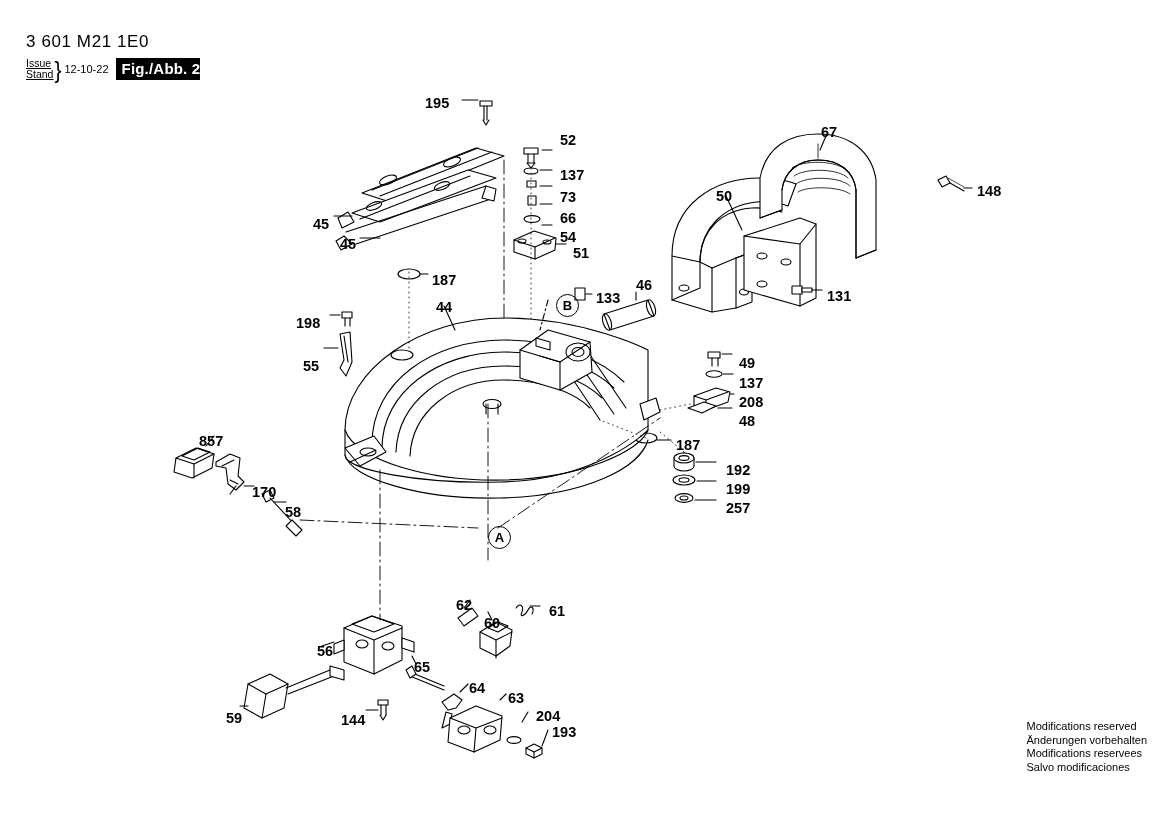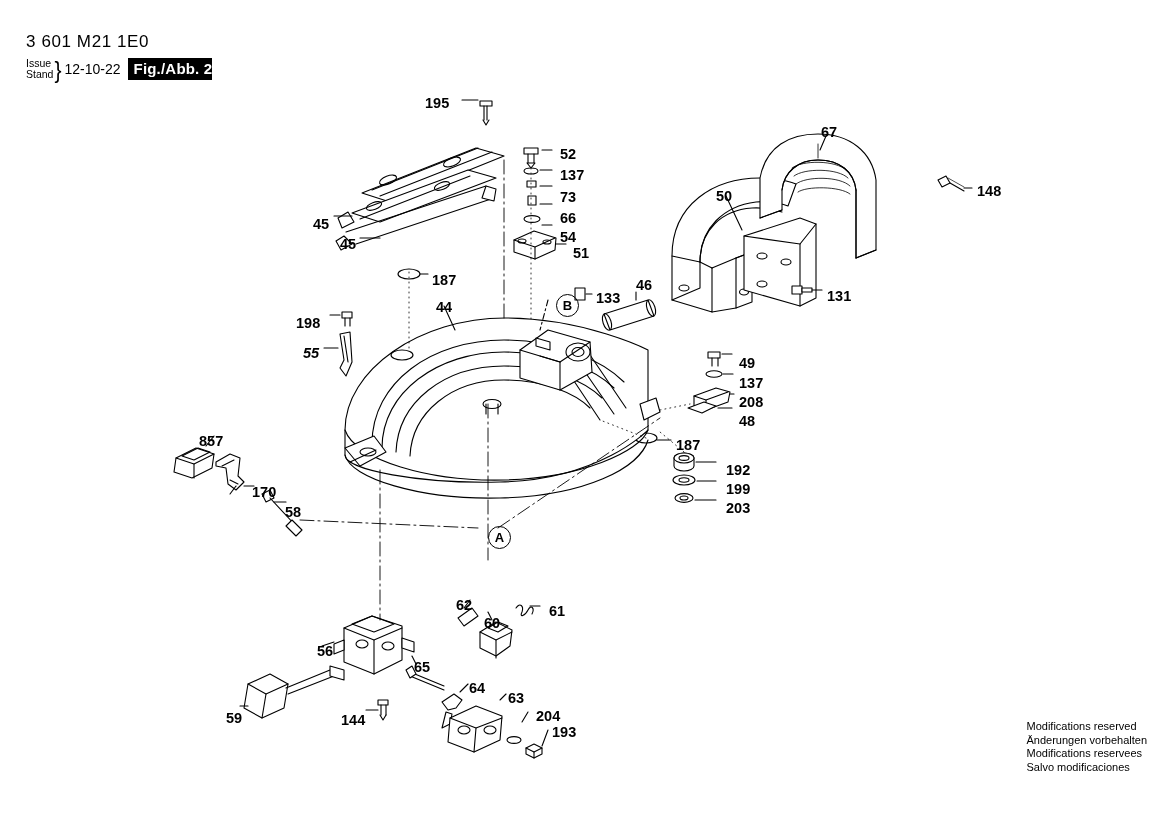--- a/index.html
+++ b/index.html
@@ -12,27 +12,27 @@
     position:relative;
   }
   .page { position:absolute; inset:0; }
 
   
   .hdr { position:absolute; left:26px; top:32px; }
   .hdr-part { font-size:17px; letter-spacing:0.6px; }
   .hdr-row2 { display:flex; align-items:center; margin-top:6px; }
   .hdr-issue {
     display:flex; flex-direction:column;
-    font-size:10.5px; line-height:11px;
+    font-size:10.5px; line-height:11px;text-decoration:underline;
   }
   .hdr-brace {
     font-size:21px; line-height:21px; margin:0 1px 0 1px;
     transform:scaleY(1.15);
   }
-  .hdr-date { font-size:14px; margin-left:2px; }
+  .hdr-date { font-size:11px; margin-left:2px; }
   .hdr-fig {
     margin-left:7px;
     background:#000; color:#fff;
     font-weight:bold; font-size:15px;
     padding:2px 0 3px 6px;
     letter-spacing:0.2px;
   }
 
   
   .footer {
@@ -375,46 +375,46 @@
       </g>
       <g stroke-dasharray="1 4" stroke-width="0.8">
         <path d="M409 272 L409 352"></path>
         <path d="M646 438 L600 420"></path>
         <path d="M684 452 L660 432"></path>
       </g>
     </g>
   </svg>
 
   <div class="lbl" style="left:425px; top:95px;">195</div>
-  <div class="lbl" style="left:560px; top:146px;">52</div>
+  <div class="lbl" style="left:560px; top:132px;">52</div>
   <div class="lbl" style="left:560px; top:167px;">137</div>
   <div class="lbl" style="left:560px; top:189px;">73</div>
   <div class="lbl" style="left:560px; top:210px;">66</div>
   <div class="lbl" style="left:560px; top:229px;">54</div>
   <div class="lbl" style="left:573px; top:245px;">51</div>
   <div class="lbl" style="left:313px; top:216px;">45</div>
   <div class="lbl" style="left:340px; top:236px;">45</div>
   <div class="lbl" style="left:432px; top:272px;">187</div>
   <div class="lbl" style="left:436px; top:299px;">44</div>
   <div class="lbl" style="left:596px; top:290px;">133</div>
   <div class="lbl" style="left:636px; top:277px;">46</div>
   <div class="lbl" style="left:716px; top:188px;">50</div>
   <div class="lbl" style="left:821px; top:124px;">67</div>
   <div class="lbl" style="left:977px; top:183px;">148</div>
   <div class="lbl" style="left:827px; top:288px;">131</div>
   <div class="lbl" style="left:296px; top:315px;">198</div>
-  <div class="lbl" style="left:303px; top:345px;font-style:italic;">55</div>
+  <div class="lbl" style="left:303px; top:358px;">55</div>
   <div class="lbl" style="left:739px; top:355px;">49</div>
   <div class="lbl" style="left:739px; top:375px;">137</div>
   <div class="lbl" style="left:739px; top:394px;">208</div>
   <div class="lbl" style="left:739px; top:413px;">48</div>
   <div class="lbl" style="left:676px; top:437px;">187</div>
   <div class="lbl" style="left:726px; top:462px;">192</div>
   <div class="lbl" style="left:726px; top:481px;">199</div>
-  <div class="lbl" style="left:726px; top:500px;">203</div>
+  <div class="lbl" style="left:726px; top:500px;">257</div>
   <div class="lbl" style="left:199px; top:433px;">857</div>
   <div class="lbl" style="left:252px; top:484px;">170</div>
   <div class="lbl" style="left:285px; top:504px;">58</div>
   <div class="lbl" style="left:456px; top:597px;text-align:right;">62</div>
   <div class="lbl" style="left:484px; top:615px;">60</div>
   <div class="lbl" style="left:549px; top:603px;">61</div>
   <div class="lbl" style="left:317px; top:643px;">56</div>
   <div class="lbl" style="left:414px; top:659px;">65</div>
   <div class="lbl" style="left:226px; top:710px;">59</div>
   <div class="lbl" style="left:341px; top:712px;">144</div>

